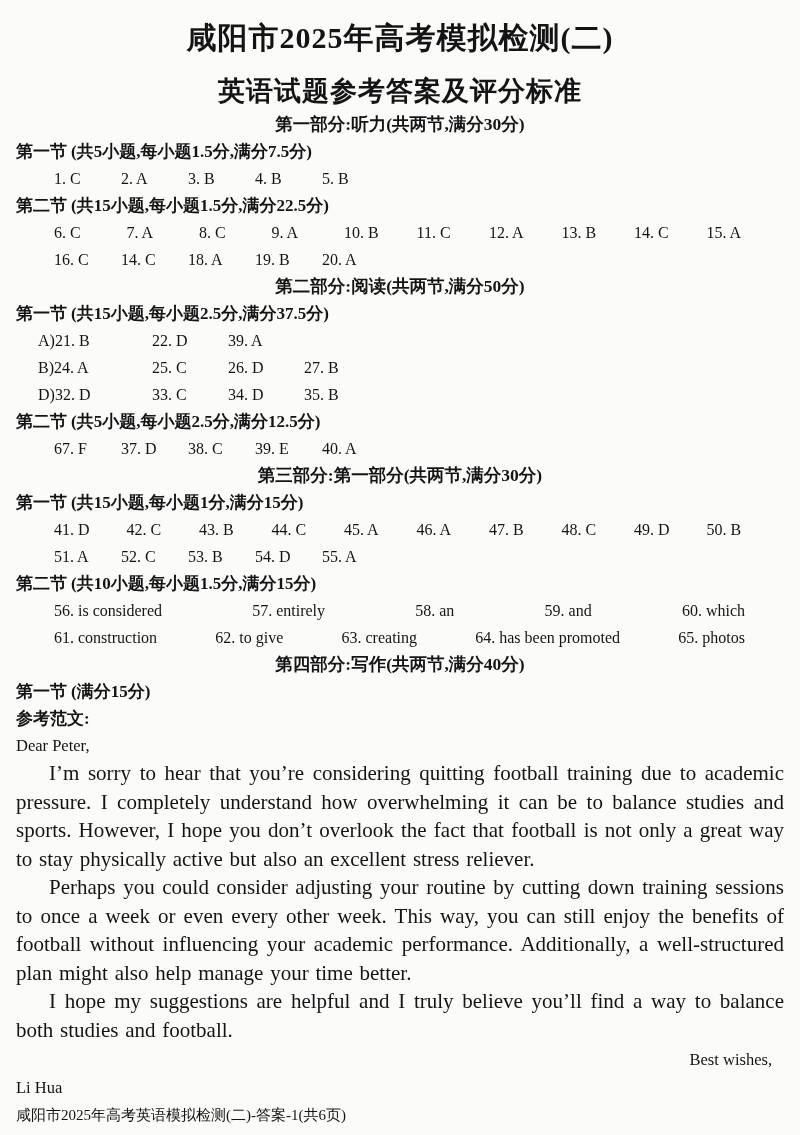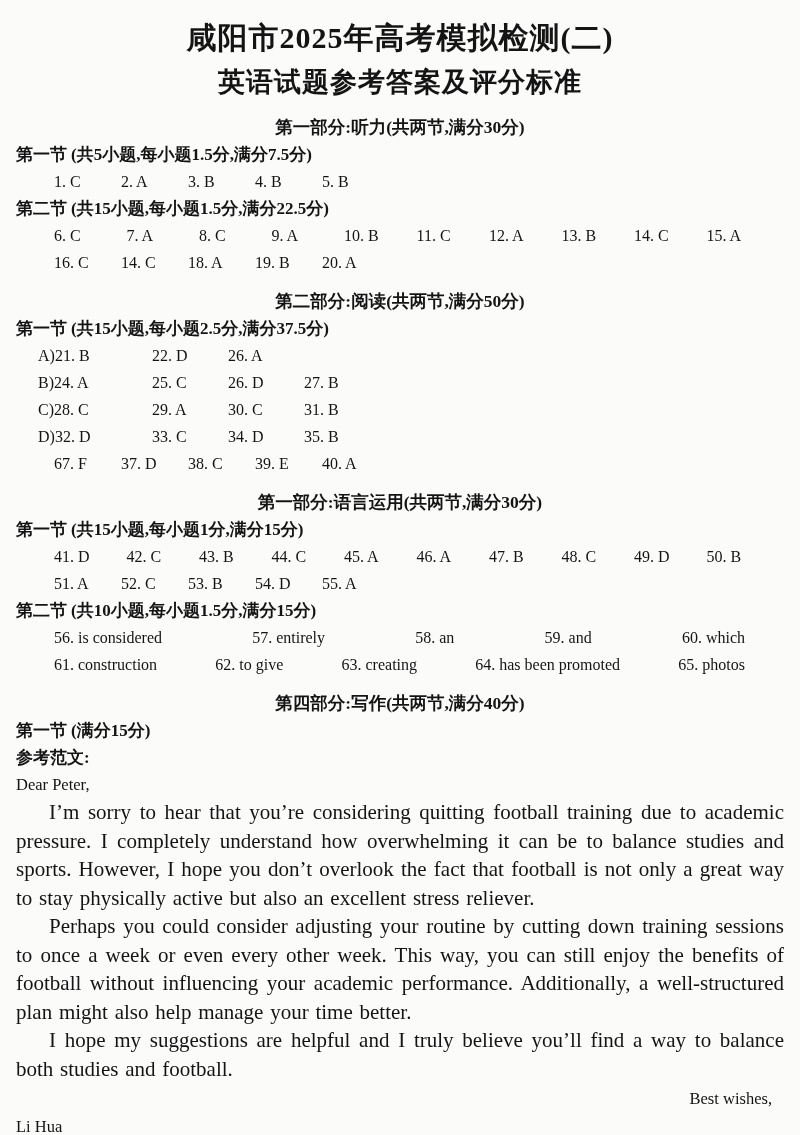--- a/index.html
+++ b/index.html
@@ -14,25 +14,25 @@
     background: #fbfbfa;
     padding: 12px 16px 0 16px;
     display: flex; flex-direction: column;
   }
   .title {
     text-align: center; font-size: 30px; font-weight: 700;
     line-height: 44px; letter-spacing: 1px; margin-top: 4px;
   }
   .subtitle {
     text-align: center; font-size: 27px; font-weight: 700;
-    line-height: 40px; margin-top: 2px; letter-spacing: 1px;
+    line-height: 40px; margin-top: 11px; letter-spacing: 1px;
   }
   .part-heading {
     text-align: center; font-size: 17.5px; font-weight: 700;
-    line-height: 27px; margin-top: 12px;
+    line-height: 27px; margin-top: 0;
   }
   .sec-line { font-size: 17px; font-weight: 700; line-height: 27px; }
   .sec-desc { margin-left: 4px; }
   .ans-row {
     display: flex; font-size: 16px; line-height: 27px;
     padding-left: 38px; white-space: nowrap;
   }
   .cols  .ans { min-width: 67px; }
   .cols10 .ans { min-width: 72.5px; font-family: Liberation Serif, serif; }
   .lettered { padding-left: 22px; }
@@ -91,49 +91,46 @@
       <span class="ans">20. A</span>
     </div>
 
   <div class="part-heading">第二部分:阅读(共两节,满分50分)</div>
   <div class="sec-line">
     <span class="sec-label">第一节</span><span class="sec-desc">(共15小题,每小题2.5分,满分37.5分)</span>
   </div>
   <div class="ans-row lettered">
       <span class="ans">A)21. B</span>
       <span class="ans">22. D</span>
-      <span class="ans">26. A</span>
+      <span class="ans">39. A</span>
     </div>
   <div class="ans-row lettered">
       <span class="ans">B)24. A</span>
       <span class="ans">25. C</span>
       <span class="ans">26. D</span>
       <span class="ans">27. B</span>
     </div>
   <div class="ans-row lettered">
-      <span class="ans">C)28. C</span>
-      <span class="ans">29. A</span>
-      <span class="ans">30. C</span>
-      <span class="ans">31. B</span>
-    </div>
-  <div class="ans-row lettered">
       <span class="ans">D)32. D</span>
       <span class="ans">33. C</span>
       <span class="ans">34. D</span>
       <span class="ans">35. B</span>
     </div>
+  <div class="sec-line">
+    <span class="sec-label">第二节</span><span class="sec-desc">(共5小题,每小题2.5分,满分12.5分)</span>
+  </div>
   <div class="ans-row cols">
       <span class="ans">67. F</span>
       <span class="ans">37. D</span>
       <span class="ans">38. C</span>
       <span class="ans">39. E</span>
       <span class="ans">40. A</span>
     </div>
 
-  <div class="part-heading">第一部分:语言运用(共两节,满分30分)</div>
+  <div class="part-heading">第三部分:第一部分(共两节,满分30分)</div>
   <div class="sec-line">
     <span class="sec-label">第一节</span><span class="sec-desc">(共15小题,每小题1分,满分15分)</span>
   </div>
   <div class="ans-row cols10">
       <span class="ans">41. D</span>
       <span class="ans">42. C</span>
       <span class="ans">43. B</span>
       <span class="ans">44. C</span>
       <span class="ans">45. A</span>
       <span class="ans">46. A</span>

